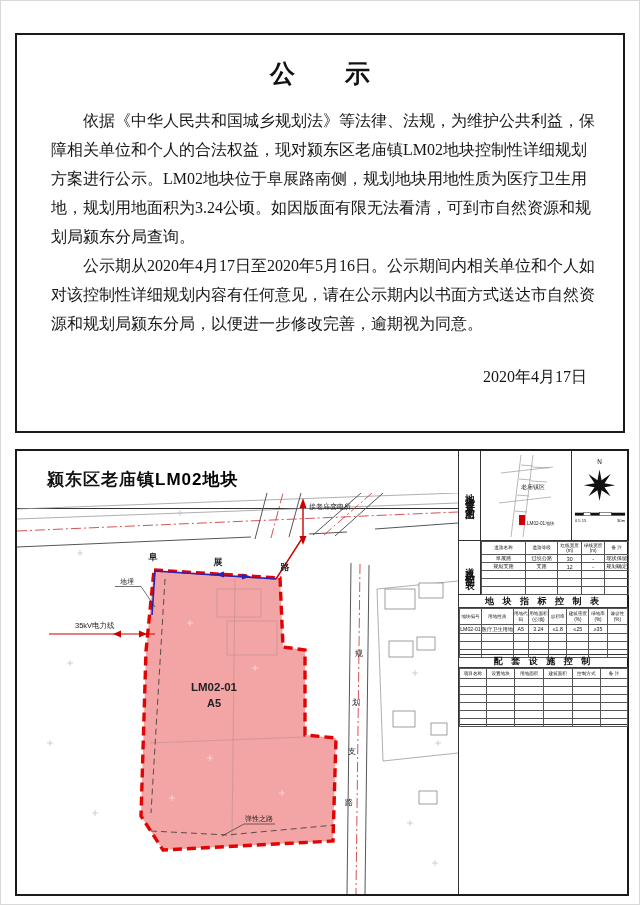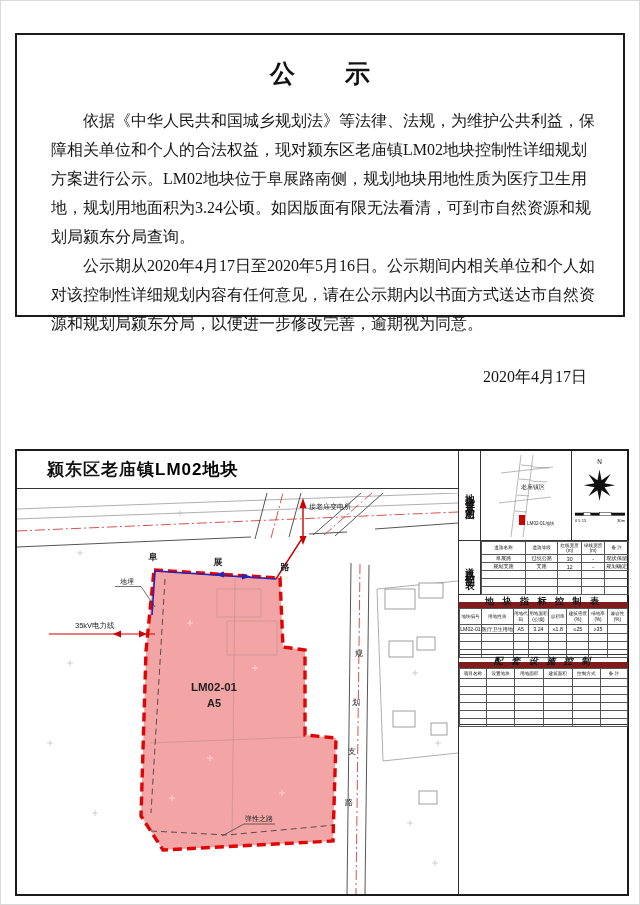--- a/index.html
+++ b/index.html
@@ -1,39 +1,39 @@
 <!DOCTYPE html>
 <html><head>
 <meta charset="utf-8">
 <style>
   html,body{margin:0;padding:0;background:#ffffff;}
   .page{position:relative;width:640px;height:905px;background:#fff;border:1px solid #d9d9d9;box-sizing:border-box;overflow:hidden;font-family:"Liberation Serif",serif;}
   
-  .notice-box{position:absolute;left:14px;top:32px;width:610px;height:284px;border:2px solid #1b1b1b;box-sizing:border-box;padding:14px 26px 0 26px;background:#fff;}
+  .notice-box{position:absolute;left:14px;top:32px;width:610px;height:400px;border:2px solid #1b1b1b;box-sizing:border-box;padding:14px 26px 0 26px;background:#fff;}
   .notice-title{text-align:center;font-size:25px;font-weight:bold;color:#111;margin:8px 0 16px 0;}
   .body-line{font-size:16px;line-height:29px;margin:0;color:#161616;}
   .indent{text-indent:2em;margin-left:8px;}
   .date-line{text-align:right;padding-right:10px;margin-top:24px;}
   
   .map-box{position:absolute;left:14px;top:448px;width:614px;height:447px;border:2px solid #1b1b1b;box-sizing:border-box;background:#fff;font-family:"Liberation Sans",sans-serif;}
-  .map-title-bar{position:absolute;left:0;top:0;width:441px;height:38px;border-bottom:1px solid #333;box-sizing:border-box;display:flex;align-items:center;padding-left:30px;font-size:17px;font-weight:bold;color:#111;letter-spacing:1px;}
+  .map-title-bar{position:absolute;left:0;top:0;width:441px;height:58px;border-bottom:1px solid #333;box-sizing:border-box;display:flex;align-items:center;padding-left:30px;font-size:17px;font-weight:bold;color:#111;letter-spacing:1px;}
   .map-title-highlight{color:#000000;}
   .plan-svg{position:absolute;left:0;top:42px;width:441px;height:401px;}
   
   .panel{position:absolute;left:441px;top:0;width:170px;height:443px;border-left:1px solid #333;box-sizing:border-box;font-family:"Liberation Sans",sans-serif;color:#111;}
   .p-row1{position:absolute;top:0;left:0;width:100%;height:90px;border-bottom:1px solid #333;box-sizing:border-box;}
   .p-row2{position:absolute;top:90px;left:0;width:100%;height:54px;border-bottom:1px solid #333;box-sizing:border-box;}
   .rot-label{position:absolute;left:0;top:0;width:22px;height:100%;border-right:1px solid #333;box-sizing:border-box;writing-mode:vertical-rl;text-orientation:upright;display:flex;align-items:center;justify-content:center;font-size:9.5px;font-weight:bold;letter-spacing:3px;}
   .minimap{position:absolute;left:22px;top:0;width:90px;height:90px;}
   .compass{position:absolute;left:112px;top:0;width:58px;height:90px;border-left:1px solid #333;box-sizing:border-box;}
   .road-table-wrap{position:absolute;left:22px;top:0;width:148px;height:54px;}
-  .sec-title{position:absolute;left:0;width:100%;height:13px;line-height:13px;border-bottom:6px solid #7f1d1d;box-sizing:border-box;text-align:center;font-size:9px;font-weight:bold;letter-spacing:3px;}
+  .sec-title{position:absolute;left:0;width:100%;height:13px;line-height:13px;border-bottom:1px solid #7f1d1d;box-sizing:border-box;text-align:center;font-size:9px;font-weight:bold;letter-spacing:3px;}
   .p-ind-title{top:144px;}
   .p-ind-table{position:absolute;top:157px;left:0;width:100%;height:47px;border-bottom:1px solid #333;box-sizing:border-box;}
-  .p-fac-title{top:204px;font-style:italic;}
+  .p-fac-title{top:204px;}
   .p-fac-table{position:absolute;top:217px;left:0;width:100%;height:57px;border-bottom:1px solid #333;box-sizing:border-box;}
   table.mini{width:100%;height:100%;border-collapse:collapse;table-layout:fixed;}
   table.mini th,table.mini td{border:1px solid #555;padding:0;text-align:center;overflow:hidden;font-weight:normal;color:#111;}
   table.mini th{font-size:4.6px;line-height:1.1;white-space:normal;}
   table.mini td{font-size:5.2px;white-space:nowrap;height:7px;}
   .plan-svg text{fill:#222;font-family:"Liberation Sans",sans-serif;}
 </style>
 </head>
 <body>
 

